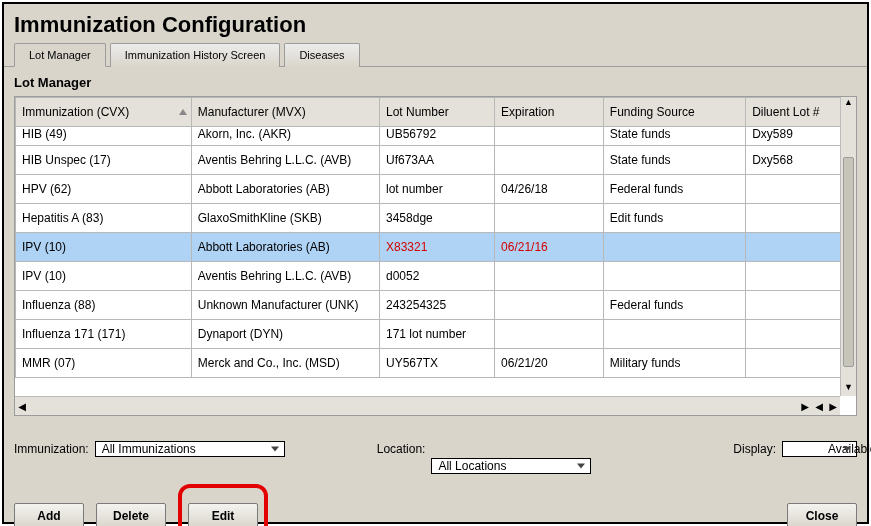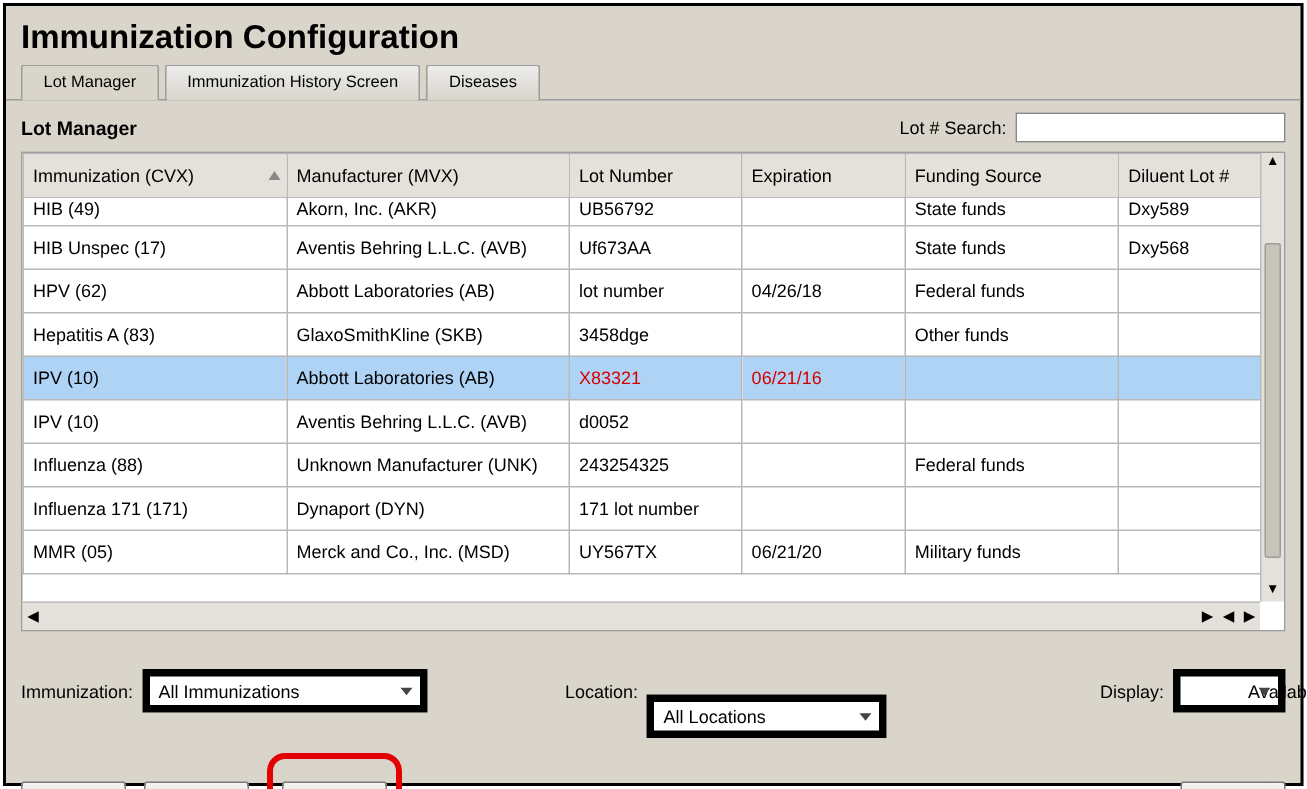--- a/index.html
+++ b/index.html
@@ -169,23 +169,23 @@
     position:relative;
   }
   .filter-row {
     display: flex;
     align-items: center;
     padding: 8px 0 4px 0;
     gap: 6px;
   }
   .filter-row .lbl { font-size:12px; }
   .select {
-    border: 5px solid #000000;
+    border: 1px solid #000000;
     background: #fff;
-    height: 29px;
+    height: 16px;
     padding: 0 20px 0 6px;
     font-size: 12px;
     position: relative;
     display: inline-flex;
     align-items: center;
   }
   .select::after {
     content:"";
     position:absolute;
     right:5px; top:50%;
@@ -234,24 +234,20 @@
 
   <div class="tabs">
     <div class="tab active">Lot Manager</div>
     <div class="tab">Immunization History Screen</div>
     <div class="tab">Diseases</div>
   </div>
 
   <div class="panel">
     <div class="panel-header">
       <div class="ptitle">Lot Manager</div>
-      <div class="search-wrap">
-        <span>Lot # Search:</span>
-        <input type="text" class="search-input" value="" style="">
-      </div>
     </div>
 
     <div class="table-wrap">
       <div class="table-scroll">
         <table class="tbl">
           <thead>
             <tr>
               <th class="col0">
                 <span>Immunization (CVX)</span>
                 <span class="sort-icon"></span>
@@ -286,21 +282,21 @@
                 <td class="col2">lot number</td>
                 <td class="col3">04/26/18</td>
                 <td class="col4">Federal funds</td>
                 <td class="col5"></td>
               </tr>
               <tr>
                 <td class="col0">Hepatitis A (83)</td>
                 <td class="col1">GlaxoSmithKline (SKB)</td>
                 <td class="col2">3458dge</td>
                 <td class="col3"></td>
-                <td class="col4">Other funds</td>
+                <td class="col4">Edit funds</td>
                 <td class="col5"></td>
               </tr>
               <tr class="selected">
                 <td class="col0">IPV (10)</td>
                 <td class="col1">Abbott Laboratories (AB)</td>
                 <td class="col2 redtext">X83321</td>
                 <td class="col3 redtext">06/21/16</td>
                 <td class="col4"></td>
                 <td class="col5"></td>
               </tr>
@@ -322,21 +318,21 @@
               </tr>
               <tr>
                 <td class="col0">Influenza 171 (171)</td>
                 <td class="col1">Dynaport (DYN)</td>
                 <td class="col2">171 lot number</td>
                 <td class="col3"></td>
                 <td class="col4"></td>
                 <td class="col5"></td>
               </tr>
               <tr>
-                <td class="col0">MMR (05)</td>
+                <td class="col0">MMR (07)</td>
                 <td class="col1">Merck and Co., Inc. (MSD)</td>
                 <td class="col2">UY567TX</td>
                 <td class="col3">06/21/20</td>
                 <td class="col4">Military funds</td>
                 <td class="col5"></td>
               </tr>
             </tbody>
         </table>
       </div>
       <div class="vscrollbar">

